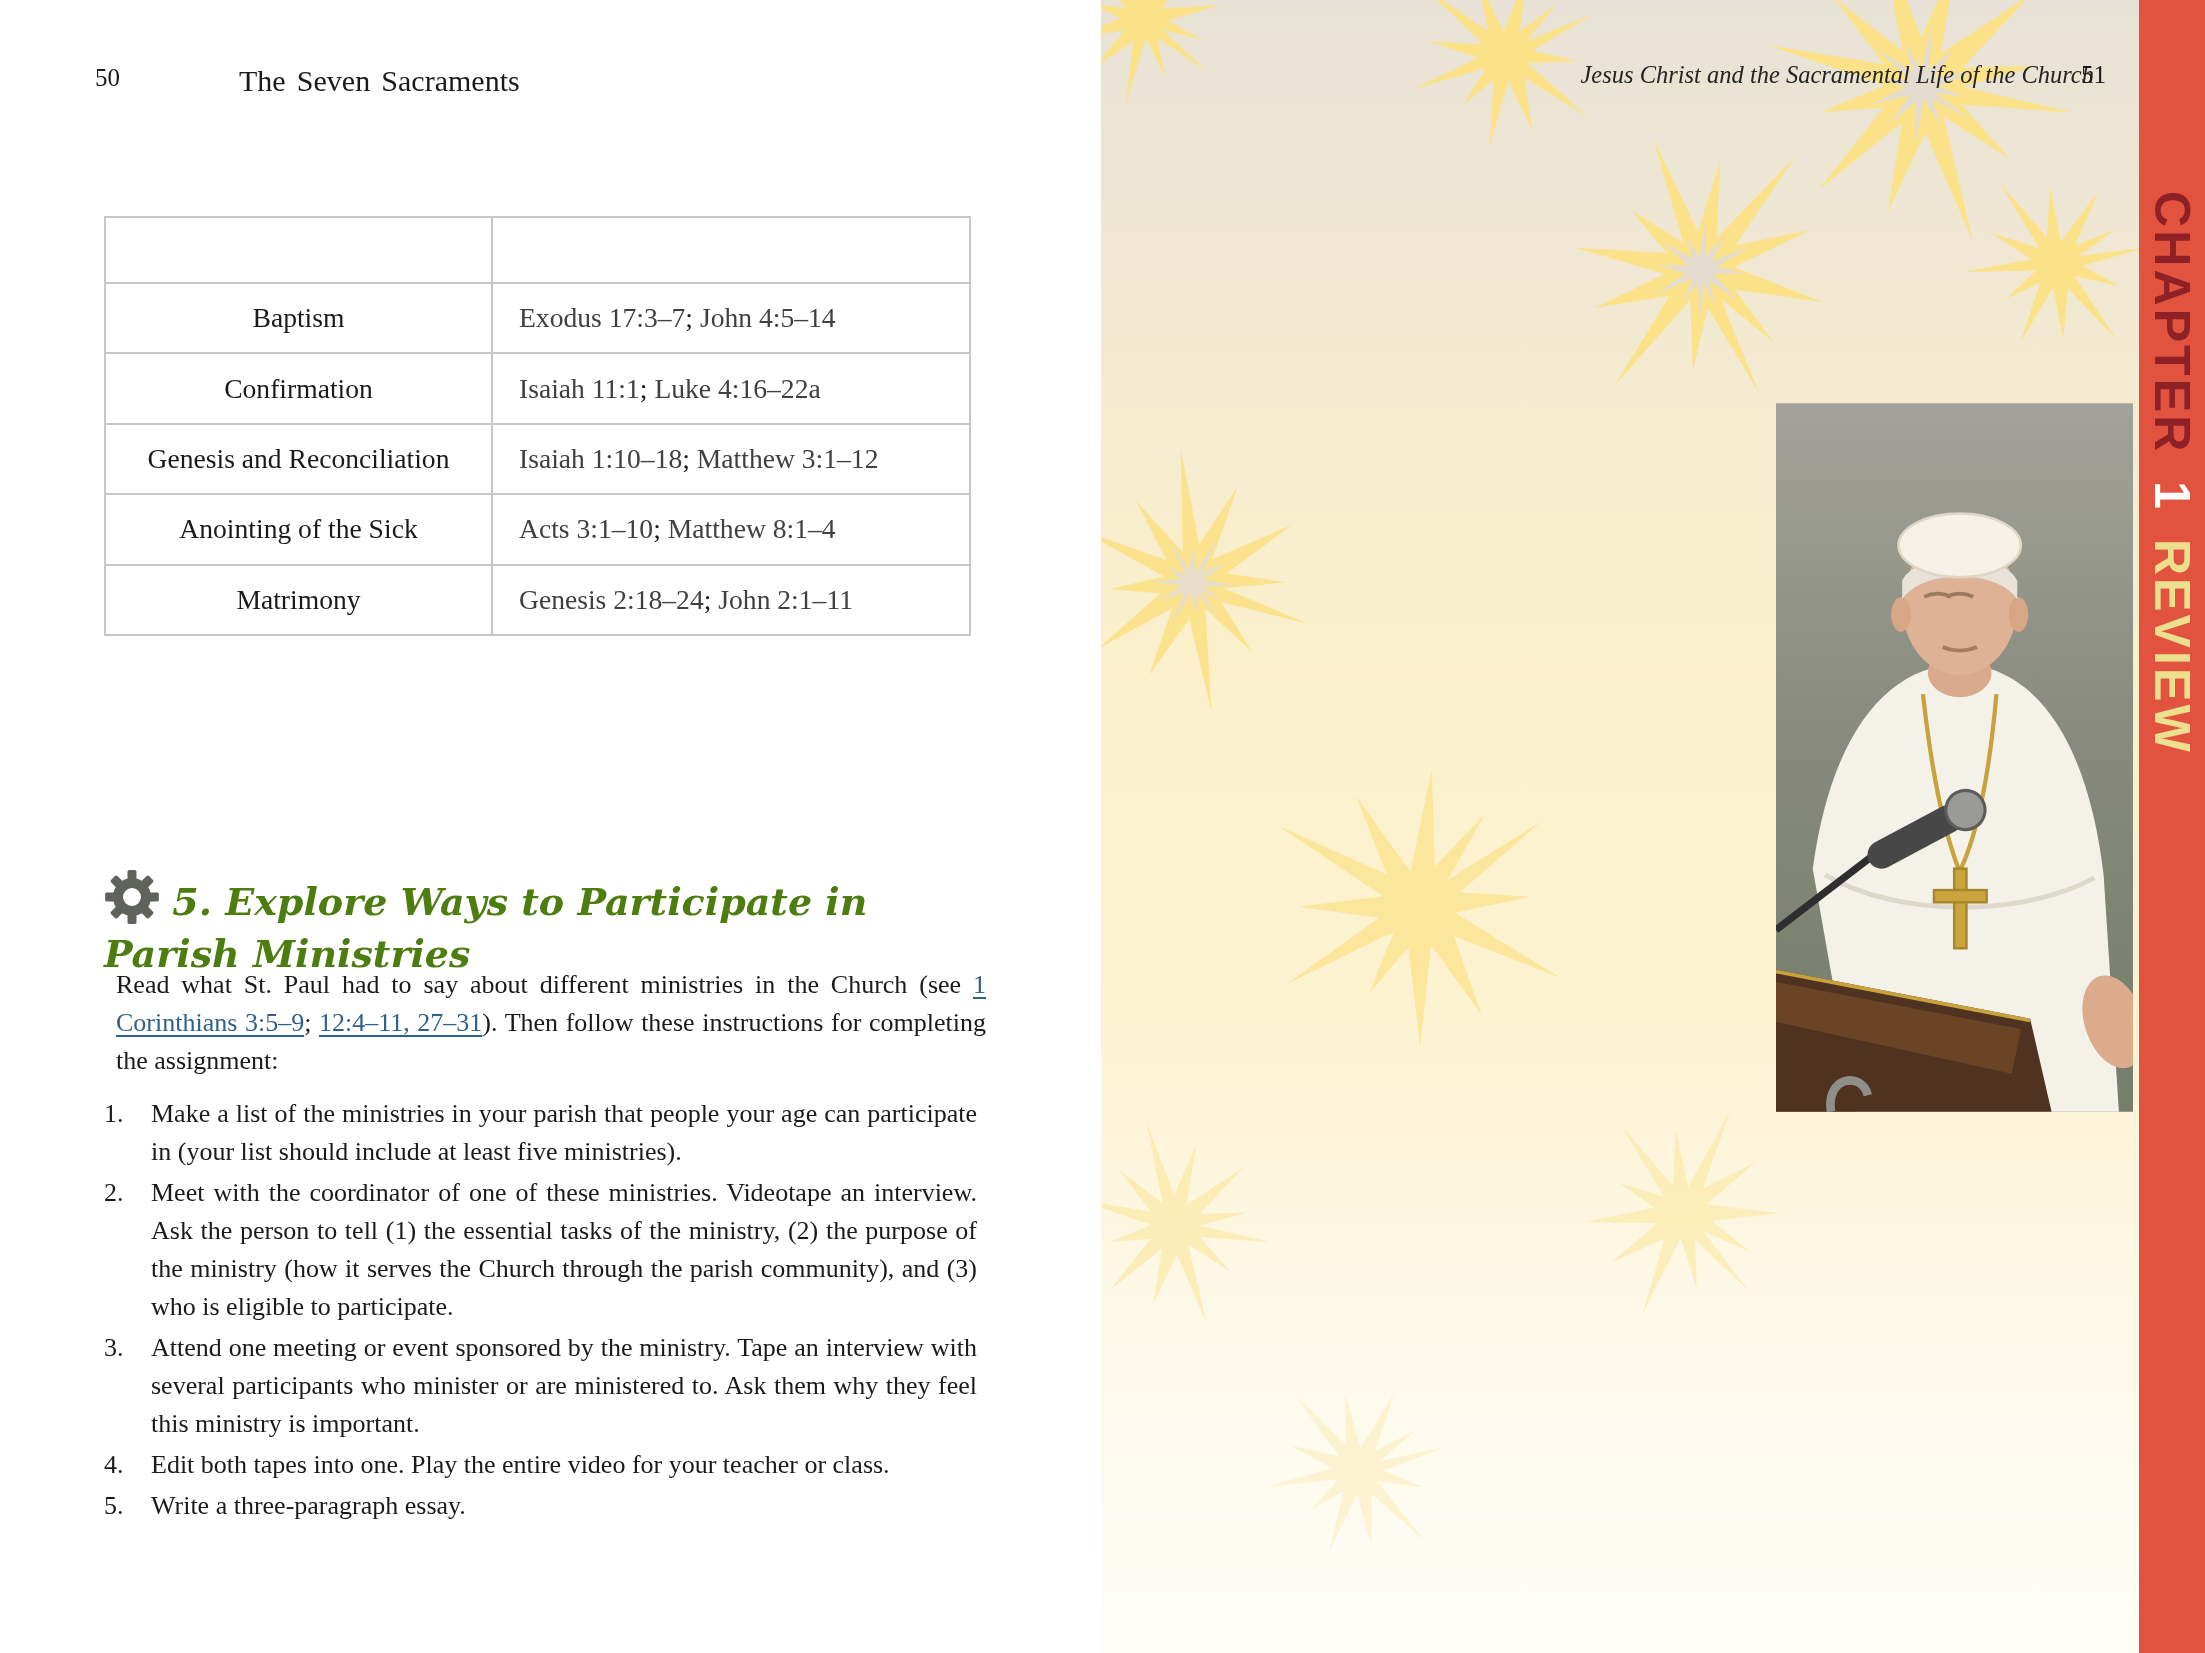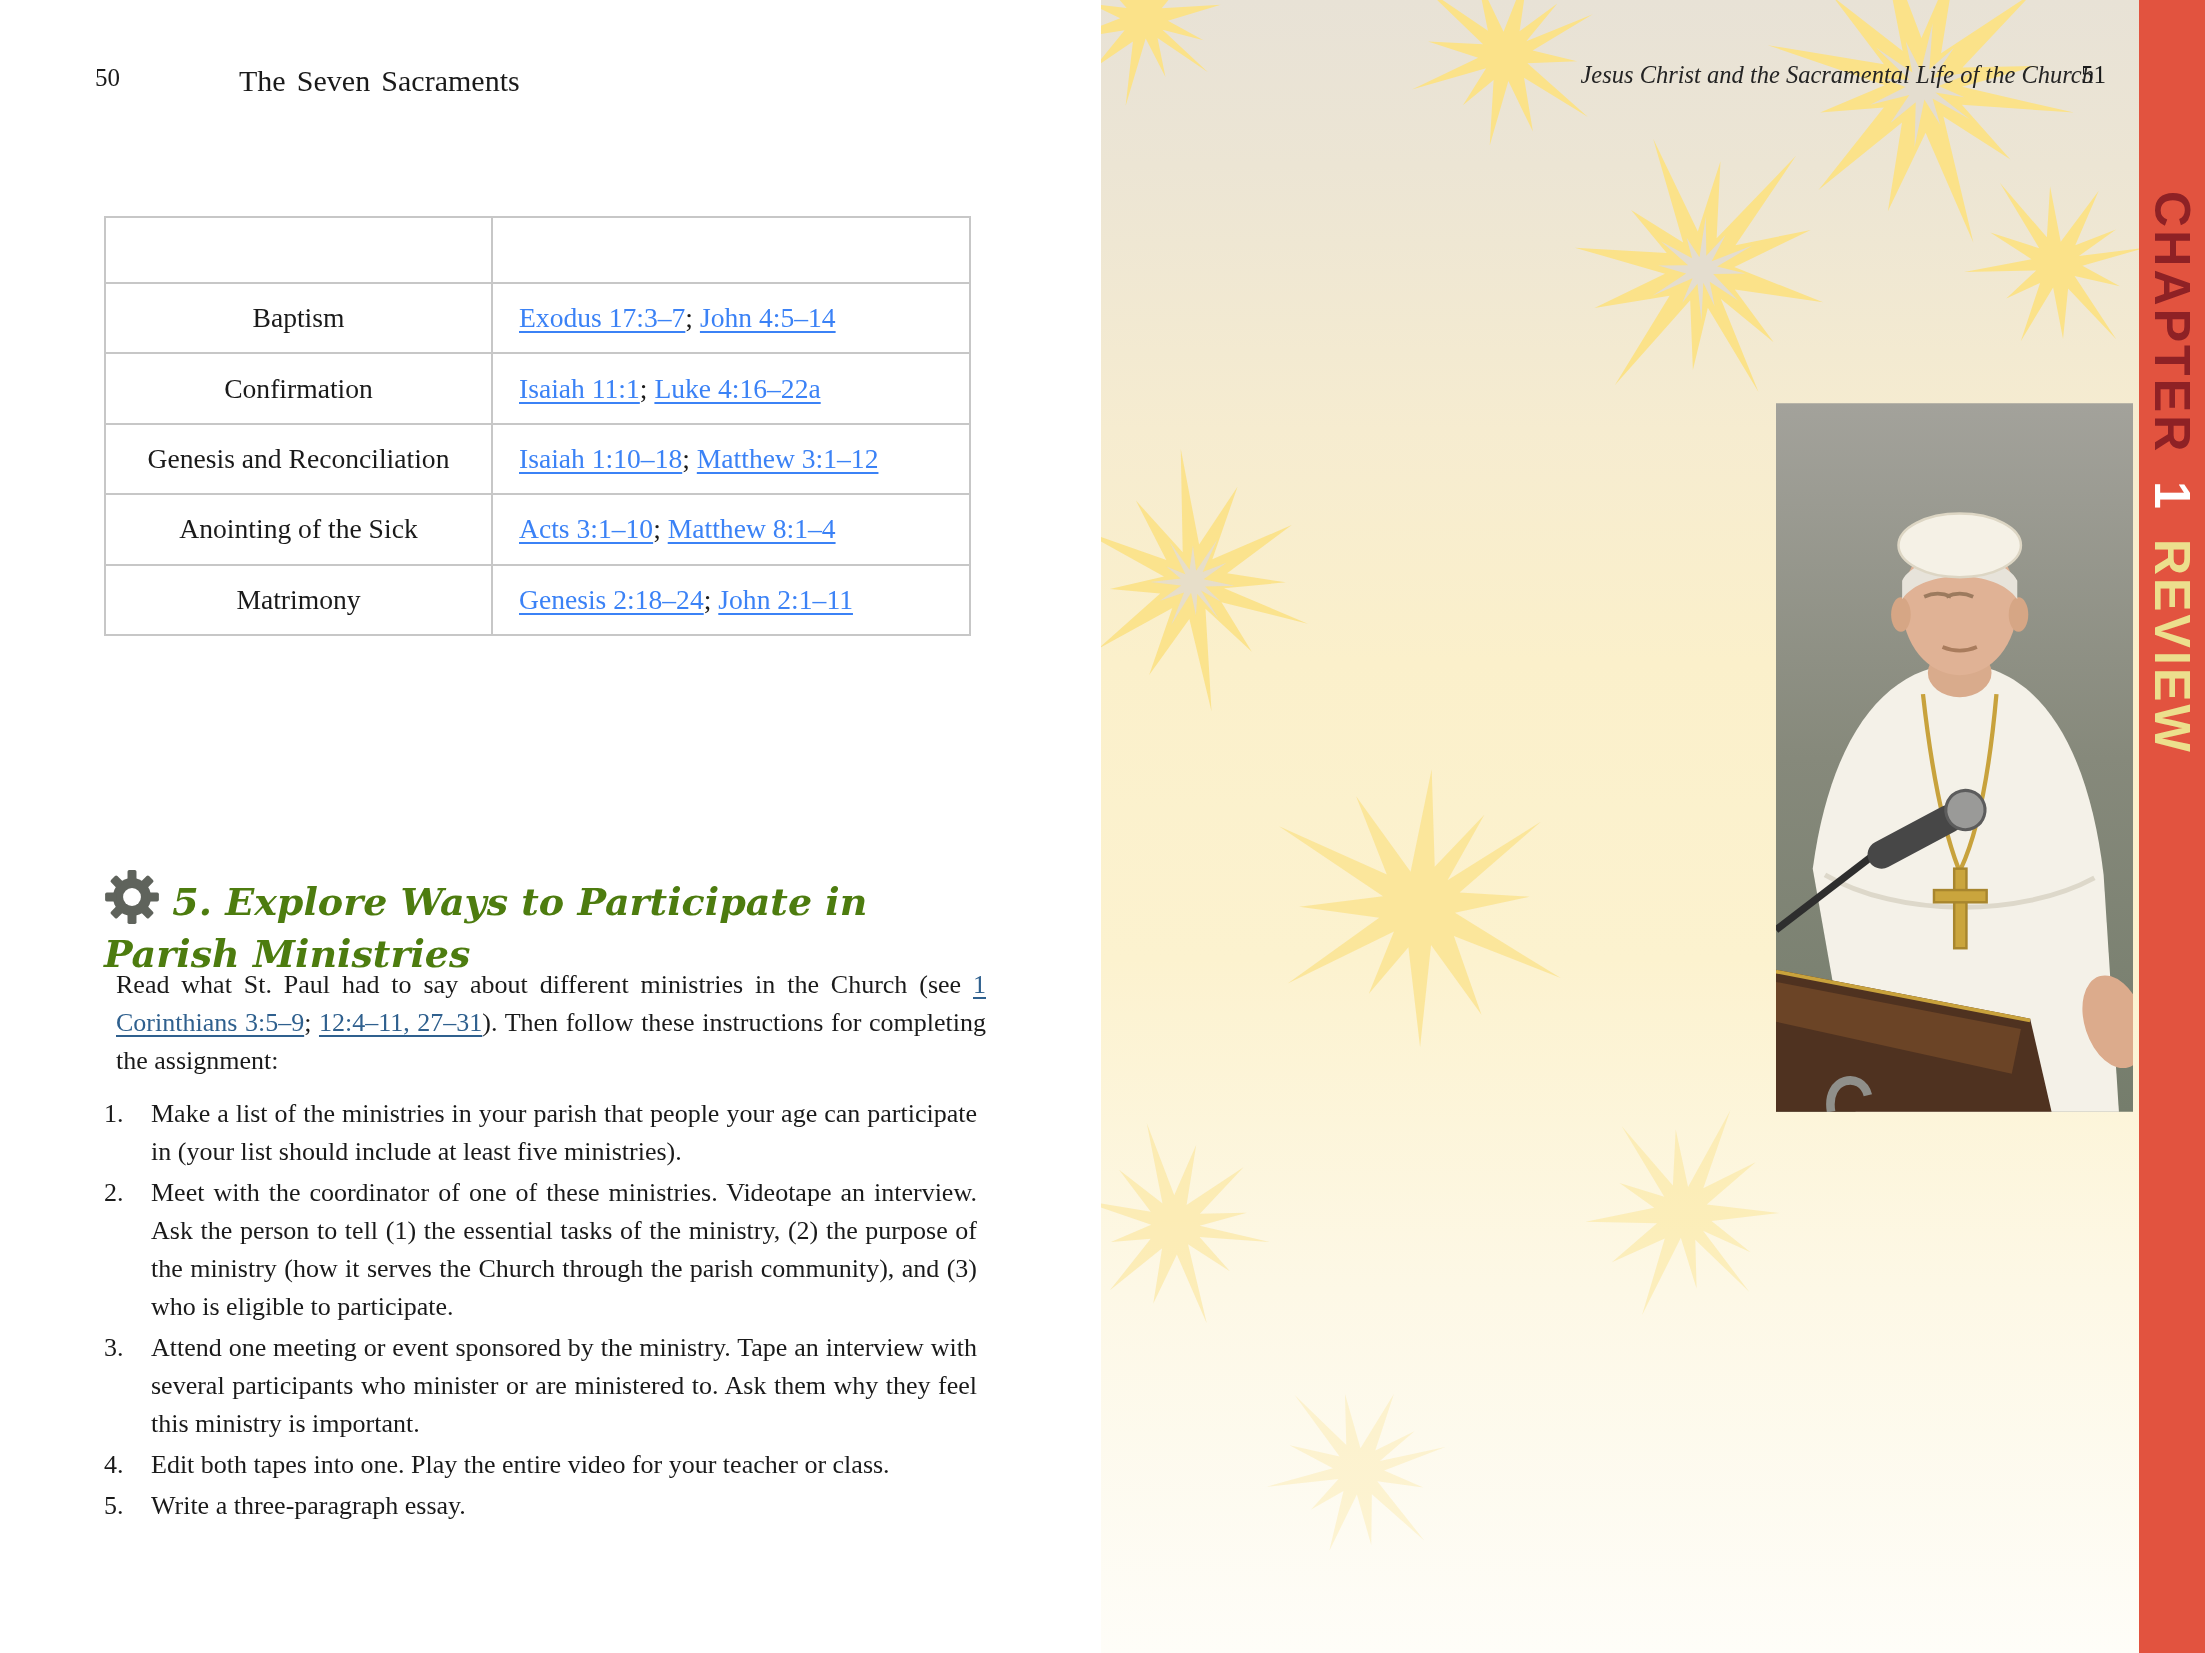--- a/index.html
+++ b/index.html
@@ -23,21 +23,21 @@
   table.sac th{
     height:62px;font-family:"Liberation Sans",sans-serif;font-weight:bold;
     font-size:24.5px;color:#ffffff;letter-spacing:0.9px;text-align:center;border-bottom:2.5px solid #c7c7c7;
   }
   th.h1{background:#b23c2d;width:383px;}
   th.h2{background:#e25a41;}
   table.sac td{font-size:27.6px;height:61px;}
   td.c1{text-align:center;padding:0 6.1px;margin-left:32px;}
   td.c2{text-align:left;padding:3.7px 37px 3.7px 26px;line-height:44px;}
   tr.tall td{height:98px;}
-  a.ref{color:#3b82f6;text-decoration:underline;text-decoration-thickness:1.8px;text-underline-offset:4.3px;cursor:pointer;}
+  a.ref{color:#404040;text-decoration-thickness:1.8px;text-underline-offset:4.3px;cursor:pointer;}
 
   .activity-head{
     position:absolute;left:104px;top:869px;width:824px;
     font-family:"DejaVu Serif", serif;font-style:italic;font-weight:bold;
     font-size:38px;line-height:42px;color:#4d7c0f;
   }
   .gear{display:inline-block;vertical-align:-9.8px;margin-right:12.3px;}
   .intro{
     position:absolute;left:104px;top:966px;width:870px;
     font-size:26px;line-height:38px;text-align:justify;margin-left:12px;

